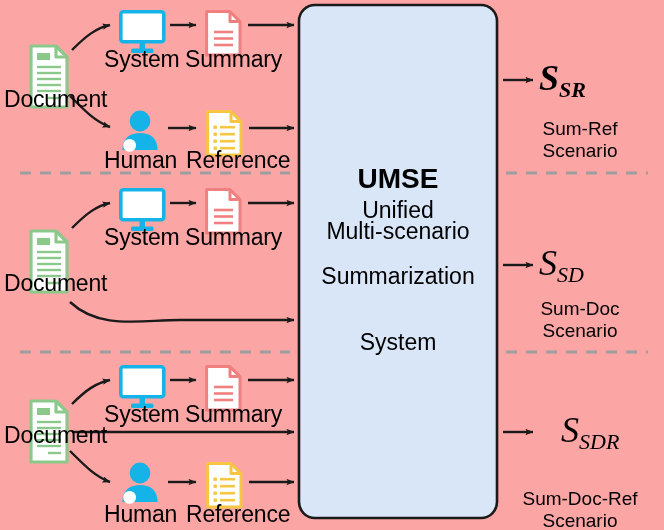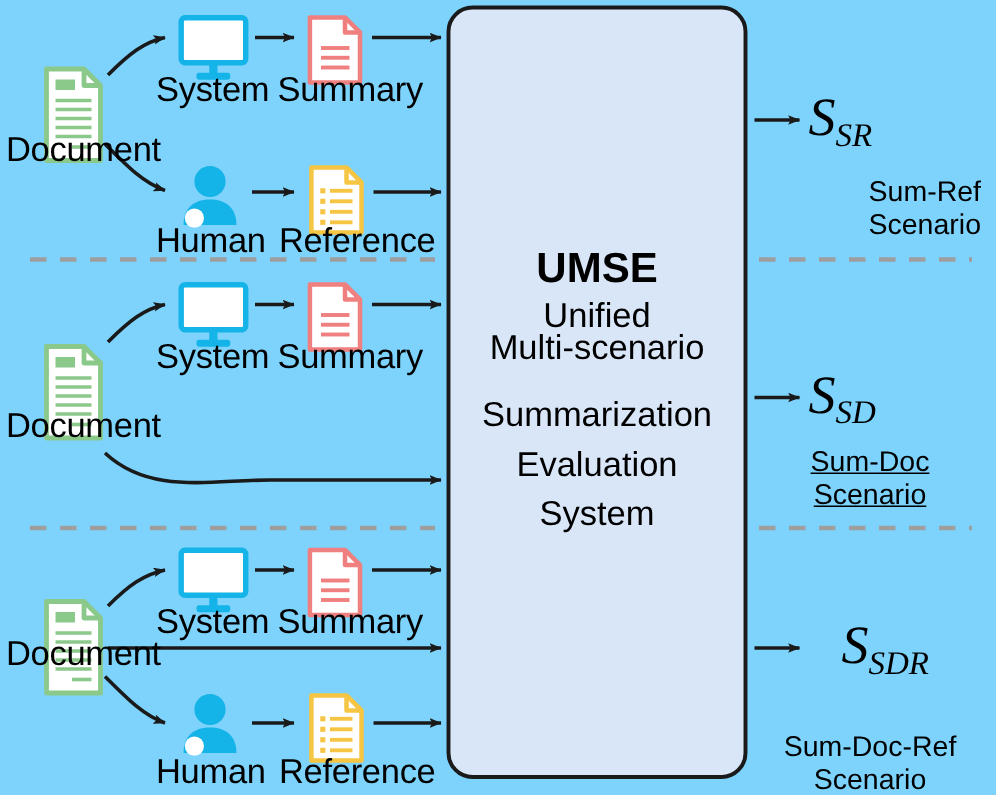--- a/index.html
+++ b/index.html
@@ -5,21 +5,21 @@
 <style>
   html, body {
     margin: 0;
     padding: 0;
     background: #ffffff;
   }
   #stage {
     position: relative;
     width: 664px;
     height: 530px;
-    background: #7dd3fc;
+    background: #fca5a5;
     font-family: "Liberation Sans", sans-serif;
     overflow: hidden;
   }
   #vector-layer {
     position: absolute;
     left: 0; top: 0;
     width: 664px;
     height: 530px;
   }
   .lbl {
@@ -270,35 +270,34 @@
   <div class="lbl node-label" style="left:104px; top:403px;">System</div>
   <div class="lbl node-label" style="left:185px; top:403px;">Summary</div>
   <div class="lbl doc-label" style="left:4px; top:424px;">Document</div>
   <div class="lbl node-label" style="left:104px; top:503px;">Human</div>
   <div class="lbl node-label" style="left:186px; top:503px;">Reference</div>
 
   <div class="box-text bold" style="top:165px;">UMSE</div>
   <div class="box-text" style="top:199px;">Unified</div>
   <div class="box-text" style="top:220px;">Multi-scenario</div>
   <div class="box-text" style="top:265px;">Summarization</div>
-  <div class="box-text" style="top:298px;">Evaluation</div>
   <div class="box-text" style="top:331px;">System</div>
 
-  <div class="score" style="left:539px; top:60px;">
+  <div class="score" style="left:539px; top:60px;font-weight:bold;">
     <span class="base">S</span><span class="sub">SR</span>
   </div>
-  <div class="scenario" style="left:506px; top:118px; width:148px;text-align:right;">
+  <div class="scenario" style="left:506px; top:118px; width:148px;">
     <div>Sum-Ref</div>
     <div>Scenario</div>
   </div>
 
   <div class="score" style="left:539px; top:245px;">
     <span class="base">S</span><span class="sub">SD</span>
   </div>
-  <div class="scenario" style="left:506px; top:298px; width:148px;text-decoration:underline;">
+  <div class="scenario" style="left:506px; top:298px; width:148px;">
     <div>Sum-Doc</div>
     <div>Scenario</div>
   </div>
 
   <div class="score" style="left:561px; top:412px;">
     <span class="base">S</span><span class="sub">SDR</span>
   </div>
   <div class="scenario" style="left:500px; top:488px; width:160px;">
     <div>Sum-Doc-Ref</div>
     <div>Scenario</div>

